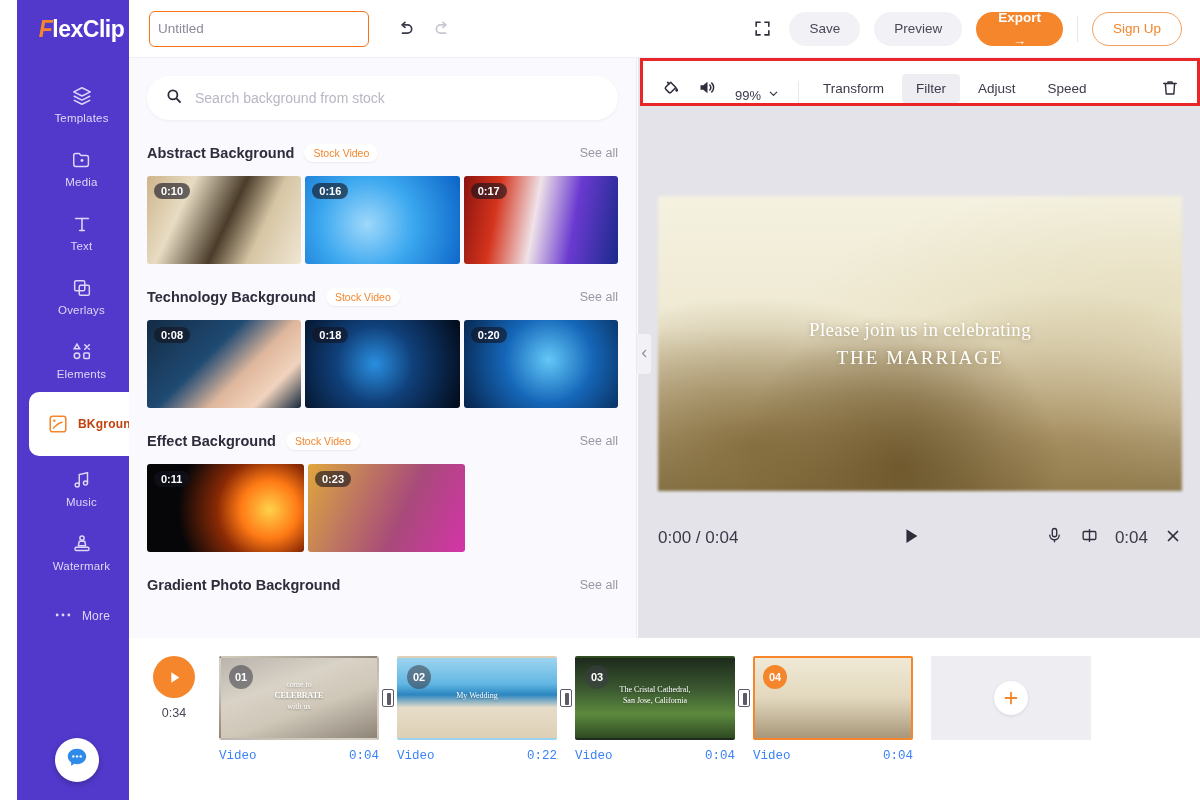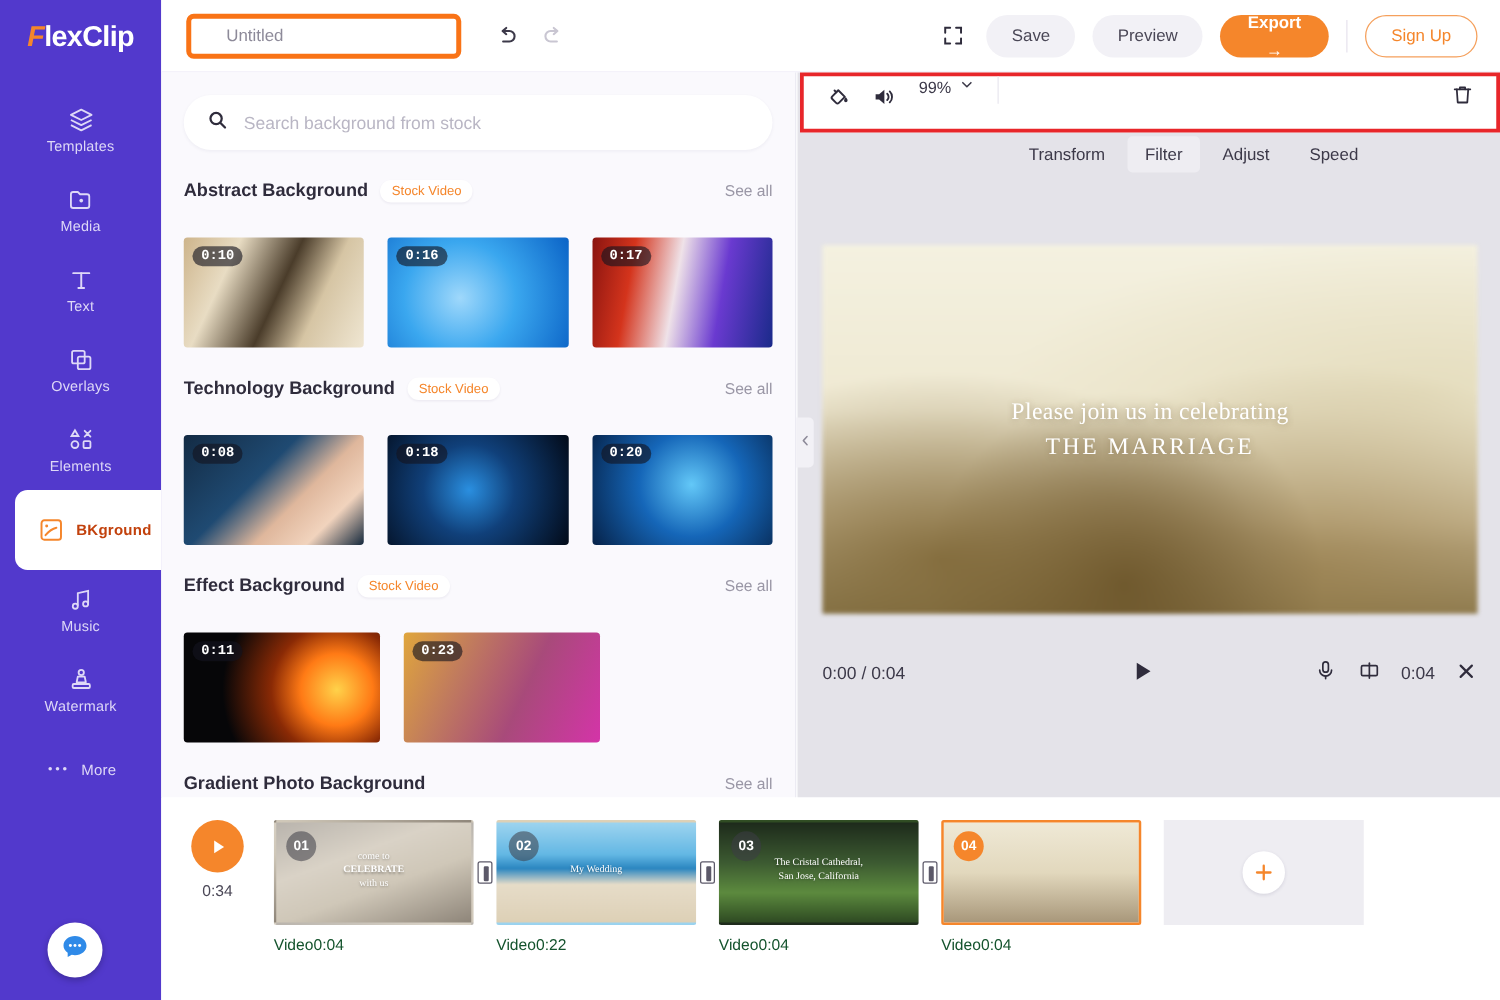--- a/index.html
+++ b/index.html
@@ -6,21 +6,21 @@
   html,body { width:1200px; height:800px; }
   body {
     font-family: "Liberation Sans", sans-serif;
     background:#ffffff;
     overflow:hidden;
     position:relative;
   }
 
   
   #sidebar{
-    position:absolute; left:0; top:0; width:129px; height:800px;
+    position:absolute; left:17px; top:0; width:129px; height:800px;
     background:#5239cc;
     display:flex; flex-direction:column; align-items:center;
   }
   #logo{ height:58px; display:flex; align-items:center; justify-content:center; width:100%; }
   .logo-txt{ font-size:23px; font-weight:700; color:#fff; letter-spacing:-0.5px; }
   .logo-f{ color:#f5862b; font-style:italic; font-weight:800; }
   .side-items{ width:100%; margin-top:14px; }
   .side-item{
     position:relative; width:100%; height:64px;
     display:flex; flex-direction:column; align-items:center; justify-content:center;
@@ -38,22 +38,22 @@
     background:#fff; display:flex; align-items:center; justify-content:center;
     box-shadow:0 2px 6px rgba(0,0,0,.25); cursor:pointer;
   }
 
   
   #topbar{
     position:absolute; left:129px; top:0; width:1071px; height:58px;
     background:#fff; display:flex; align-items:center; border-bottom:1px solid #f1eef9;
   }
   #title-input{
-    margin-left:20px; width:220px; height:36px; border:4px solid #f97316; border-radius:6px;
-    padding:0 28px; font-size:13.5px; color:#8d8a99; font-family:"Liberation Sans",sans-serif;
+    margin-left:20px; width:220px; height:36px; border:1px solid #f97316; border-radius:6px;
+    padding:0 8px; font-size:13.5px; color:#8d8a99; font-family:"Liberation Sans",sans-serif;
     background:#fff; outline:none;
   }
   .undo-redo{ display:flex; gap:14px; margin-left:24px; }
   .ur-btn{ width:24px;height:24px;display:flex;align-items:center;justify-content:center;cursor:pointer;}
   .top-right{ margin-left:auto; display:flex; align-items:center; gap:14px; padding-right:18px; }
   .icon-btn{ width:26px;height:26px;display:flex;align-items:center;justify-content:center;cursor:pointer;}
   .pill{
     height:34px; padding:0 20px; border-radius:17px; background:#f2f1f6; color:#4a4756;
     font-size:13.5px; display:flex; align-items:center; justify-content:center; cursor:pointer; border:none;
     font-family:"Liberation Sans",sans-serif;
@@ -76,42 +76,42 @@
     font-family:"Liberation Sans",sans-serif;}
   #search-input::placeholder{ color:#b9b6c4; }
   .sec{ margin:20px 18px 0 18px; }
   .sec-head{ display:flex; align-items:center; height:26px; }
   .sec-title{ font-size:14.5px; font-weight:700; color:#2f2c3c; }
   .badge{
     margin-left:10px; background:#fff; color:#f5862b; font-size:10.5px; border-radius:10px;
     padding:3px 9px; box-shadow:0 1px 2px rgba(40,30,80,.07);
   }
   .see-all{ margin-left:auto; font-size:12.5px; color:#9a97a6; cursor:pointer; }
-  .thumbs{ display:flex; gap:19px; margin-top:24px;font-family:Liberation Mono, monospace; }
+  .thumbs{ display:flex; gap:4px; margin-top:10px; }
   .thumb{
     width:157px; height:88px; border-radius:3px; position:relative; overflow:hidden; cursor:pointer;
     background:#333;
   }
   .dur{
     position:absolute; left:7px; top:7px; background:rgba(20,20,30,.62); color:#fff;
     font-size:11px; font-weight:700; border-radius:9px; padding:2px 7px;
   }
   #collapse-handle{
     position:absolute; left:637px; top:334px; width:14px; height:40px;
     background:#f2f1f6; border-radius:0 4px 4px 0; display:flex; align-items:center; justify-content:center;
     cursor:pointer; z-index:5;
   }
 
   
   #stage{
     position:absolute; left:638px; top:58px; width:562px; height:580px; background:#e4e3e9;
   }
   #clip-toolbar{
     position:absolute; left:640px; top:58px; width:560px; height:48px;
-    background:#fff; border:3px solid #e8262a; display:flex; align-items:flex-start; padding:0 12px; gap:4px;
+    background:#fff; border:3px solid #e8262a; display:flex; align-items:flex-end; padding:0 12px; gap:4px;
     z-index:6;
   }
   .tb-ico{ width:32px;height:32px; display:flex; align-items:center; justify-content:center; cursor:pointer; }
   .tb-zoom{ display:flex; align-items:center; gap:6px; cursor:pointer; padding:0 8px; font-size:13px; color:#3c3949; }
   .tb-sep{ width:1px; height:22px; background:#e9e7ef; margin:0 6px; }
   .tb-tab{ padding:7px 14px; font-size:13.5px; color:#3c3949; border-radius:4px; cursor:pointer;margin-top:48px; }
   .tb-tab.active{ background:#eeedf2; }
   .tb-trash{ margin-left:auto; width:30px; height:30px; display:flex; align-items:center; justify-content:center; cursor:pointer;}
 
   #preview{
@@ -128,21 +128,21 @@
   #preview-text{
     position:absolute; left:658px; top:196px; width:524px; height:295px;
     display:flex; flex-direction:column; align-items:center; justify-content:center;
     color:#fff; font-family:"Liberation Serif", serif; text-align:center; pointer-events:none;
     text-shadow:0 1px 5px rgba(120,100,60,.45);
   }
   #preview-text .l1{ font-size:19px; letter-spacing:.3px; }
   #preview-text .l2{ font-size:19px; letter-spacing:2px; margin-top:6px; }
   #player-bar{
     position:absolute; left:658px; top:508px; width:524px; height:60px;
-    display:flex; align-items:center; color:#3c3949; font-size:14px;
+    display:flex; align-items:center; color:#3c3949; font-size:17px;
   }
   #player-bar .ptime{ width:120px; }
   #player-bar .play{ margin:0 auto; cursor:pointer; }
   .pb-right{ display:flex; align-items:center; gap:16px; }
 
   
   #timeline{
     position:absolute; left:129px; top:638px; width:1071px; height:162px; background:#fff;
     display:flex; align-items:flex-start; padding-top:18px;
   }
@@ -158,21 +158,21 @@
     width:160px; height:84px; position:relative; border-radius:2px; overflow:hidden; cursor:pointer;
     border:2px solid transparent;
   }
   .clip.selected{ border:2px solid #f5862b; }
   .clip .num{
     position:absolute; left:8px; top:7px; width:24px;height:24px;border-radius:50%;
     background:rgba(60,60,70,.55); color:#fff; font-size:11px; font-weight:700;
     display:flex; align-items:center; justify-content:center;
   }
   .clip.selected .num{ background:#f5862b; }
-  .clip-meta{ display:flex; justify-content:flex-start; width:160px; margin-top:9px; font-size:12.5px; color:#14532d; }
+  .clip-meta{ display:flex; justify-content:space-between; width:160px; margin-top:9px; font-size:12.5px; color:#3b82f6;font-family:Liberation Mono, monospace; }
   .trans{
     width:18px; height:84px; display:flex; align-items:center; justify-content:center; cursor:pointer;
   }
   .trans .tbox{
     width:12px; height:18px; border:1.5px solid #5c5969; border-radius:2px; position:relative; background:#fff;
   }
   .trans .tbox:after{ content:""; position:absolute; left:3.5px; top:2.5px; width:4px; height:12px; background:#5c5969; border-radius:1px;}
   #add-clip{
     width:160px; height:84px; background:#eeedf2; margin-left:18px; display:flex; align-items:center; justify-content:center;
     cursor:pointer;

